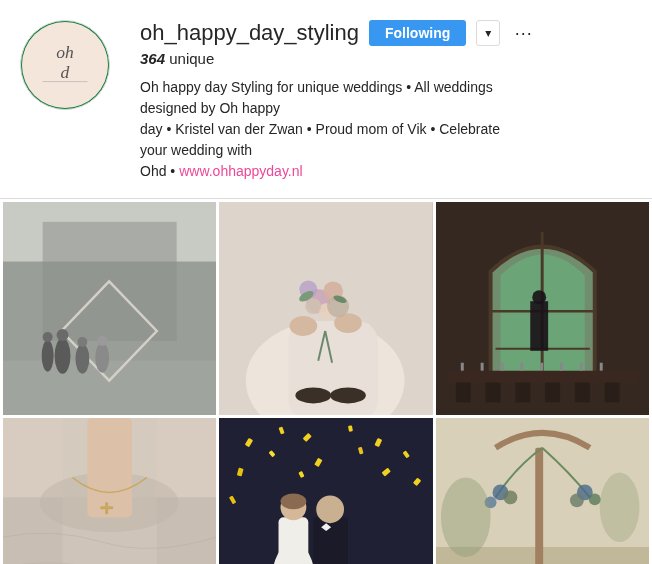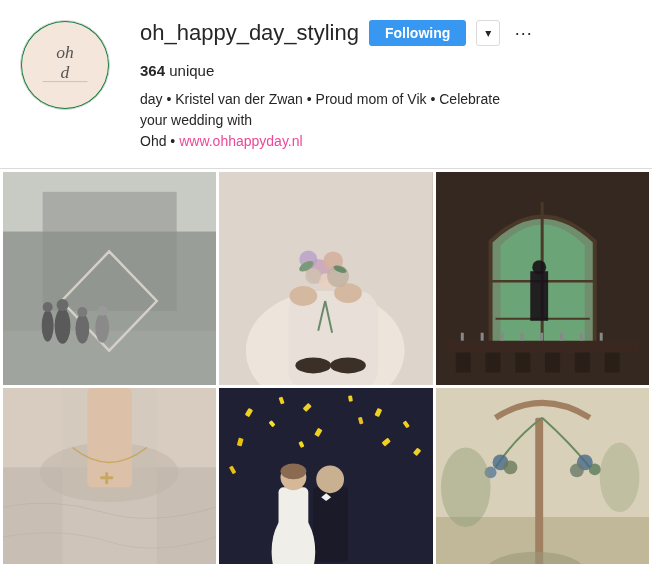--- a/index.html
+++ b/index.html
@@ -30,21 +30,21 @@
       overflow: hidden;
     }
     .profile-info {
       margin-left: 30px;
       flex: 1;
     }
     .profile-top-row {
       display: flex;
       align-items: center;
       gap: 10px;
-      margin-bottom: 16px;
+      margin-bottom: 4px;
     }
     .username {
       font-size: 22px;
       font-weight: 300;
       color: #262626;
     }
     .follow-btn {
       background: #3897f0;
       color: #fff;
       border: none;
@@ -75,20 +75,21 @@
       display: flex;
       gap: 30px;
       margin-bottom: 10px;
     }
     .stat-item {
       font-size: 15px;
       color: #262626;
     }
     .stat-count {
       font-weight: 600;
+      font-style: italic;
     }
     .bio-section {
       font-size: 14px;
       line-height: 1.5;
       color: #262626;
       max-width: 380px;
     }
     .bio-link {
       color: #ec4899;
       text-decoration: none;
@@ -158,20 +159,21 @@
     </div>
 
     <div class="stats-row">
       <div class="stat-item">
         <span class="stat-count">364</span>
         <span>unique</span>
       </div>
     </div>
 
     <div class="bio-section">
+      <div>Oh happy day Styling for unique weddings • All weddings designed by Oh happy</div>
       <div>day • Kristel van der Zwan • Proud mom of Vik • Celebrate your wedding with</div>
       <div>Ohd • <a class="bio-link" href="#">www.ohhappyday.nl</a></div>
     </div>
   </div>
 </div>
 
 <div class="grid-section">
 
   <div class="grid-item photo-1">
     <svg viewBox="0 0 215 215" xmlns="http://www.w3.org/2000/svg">

